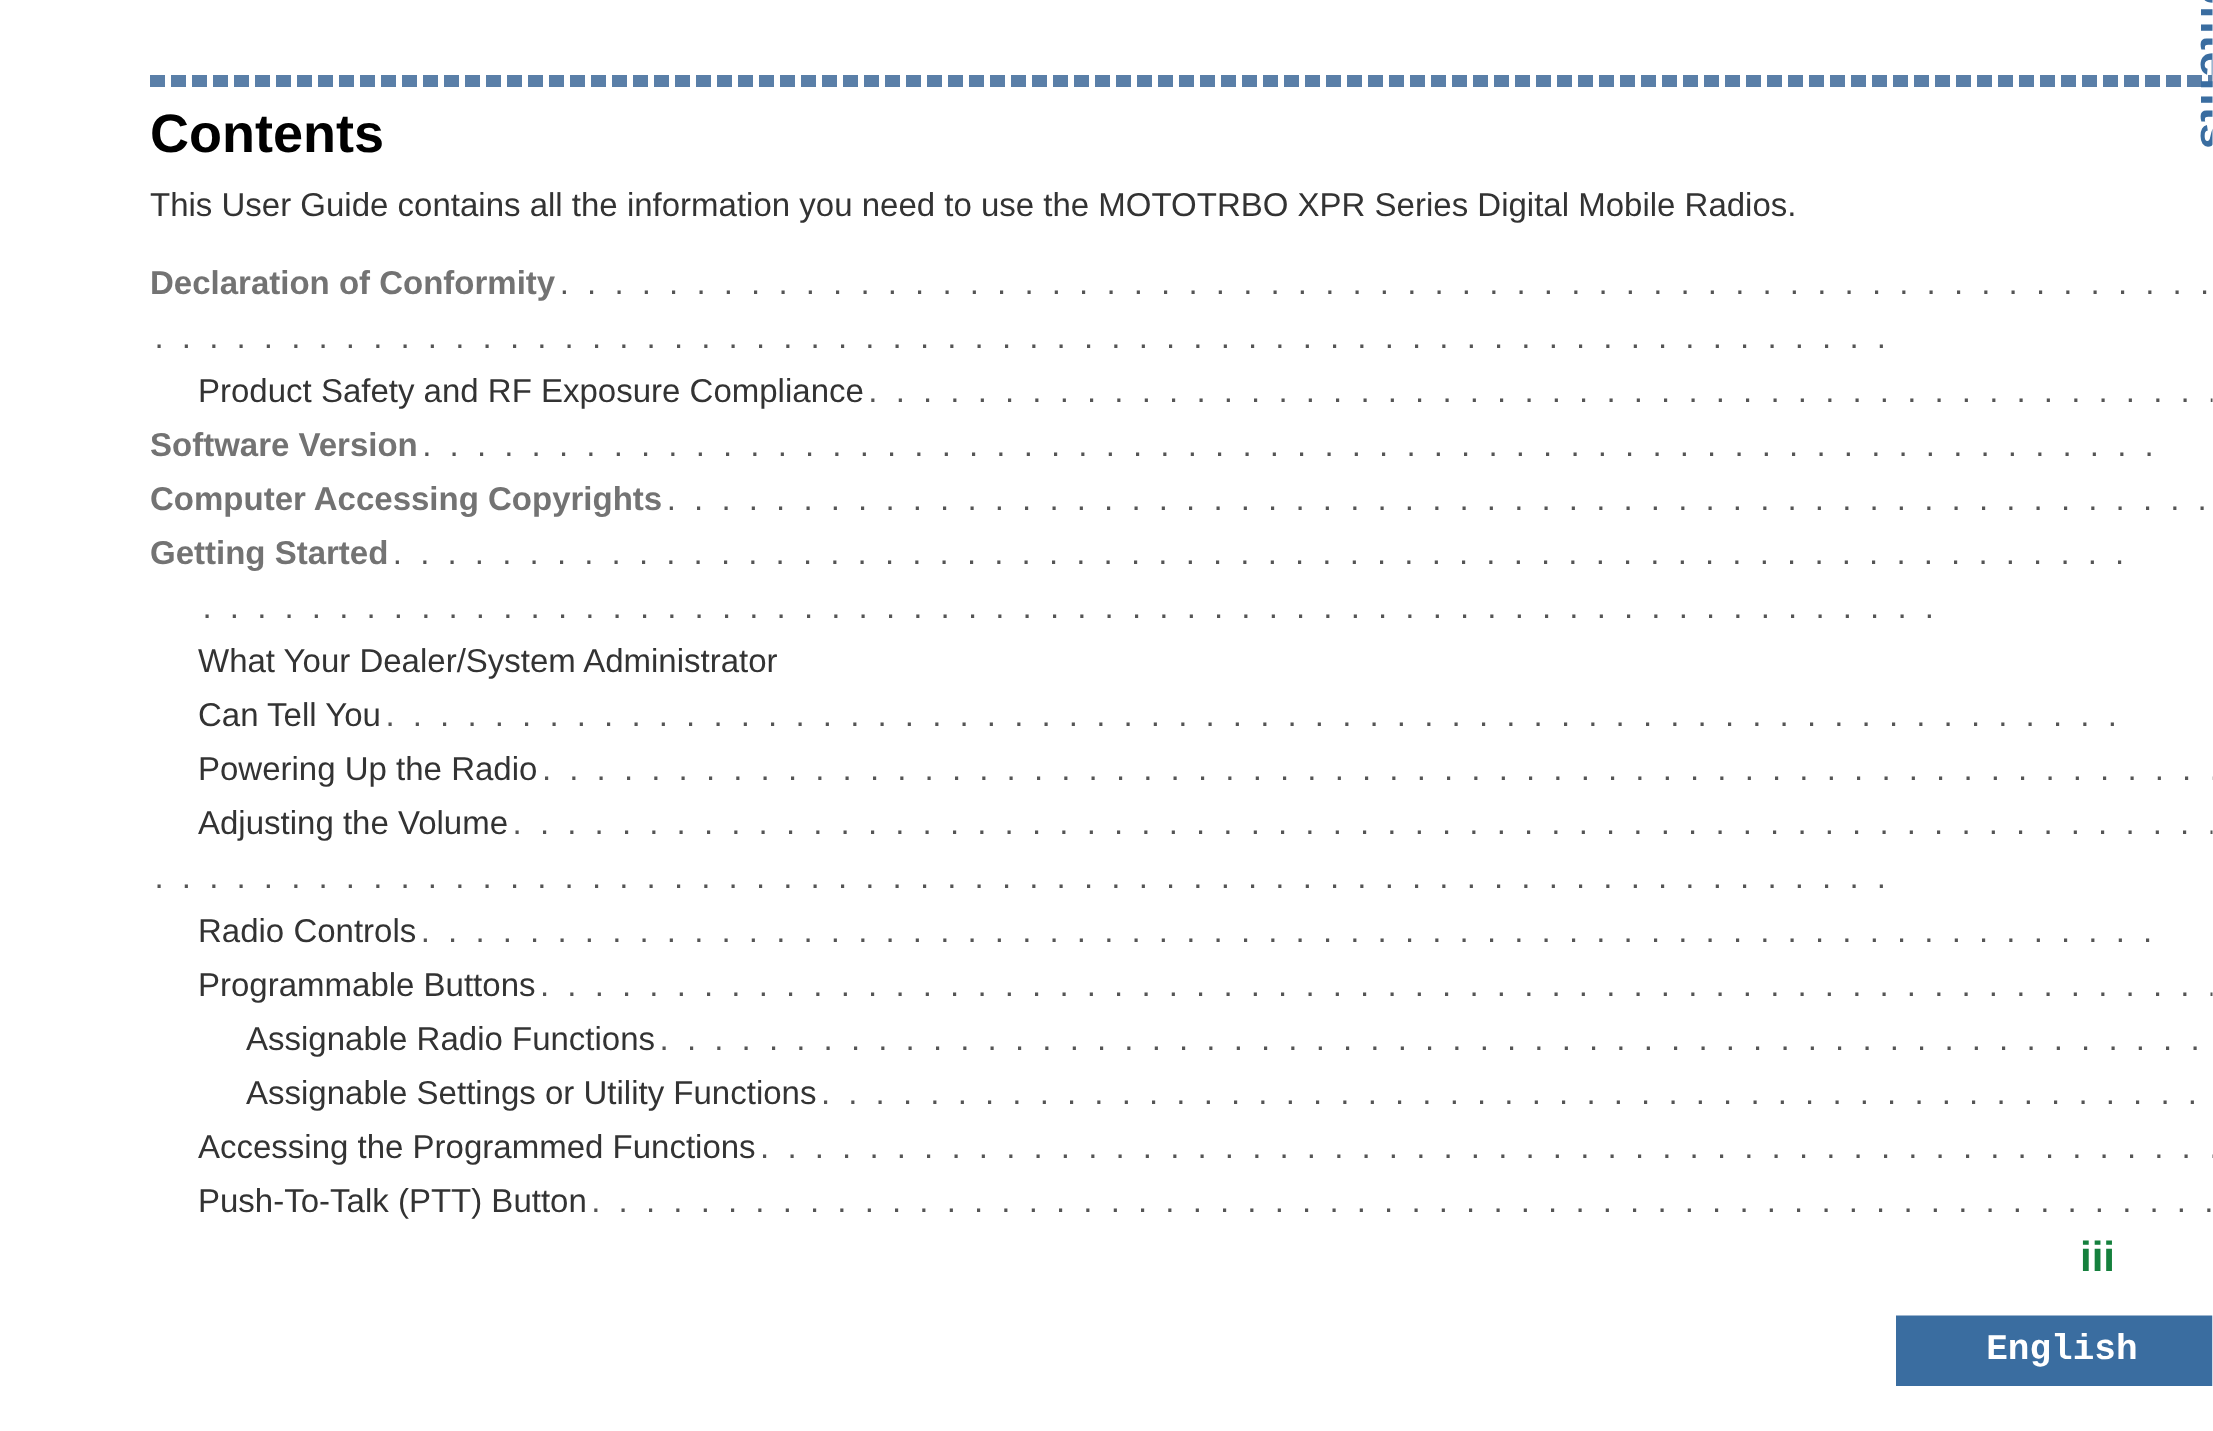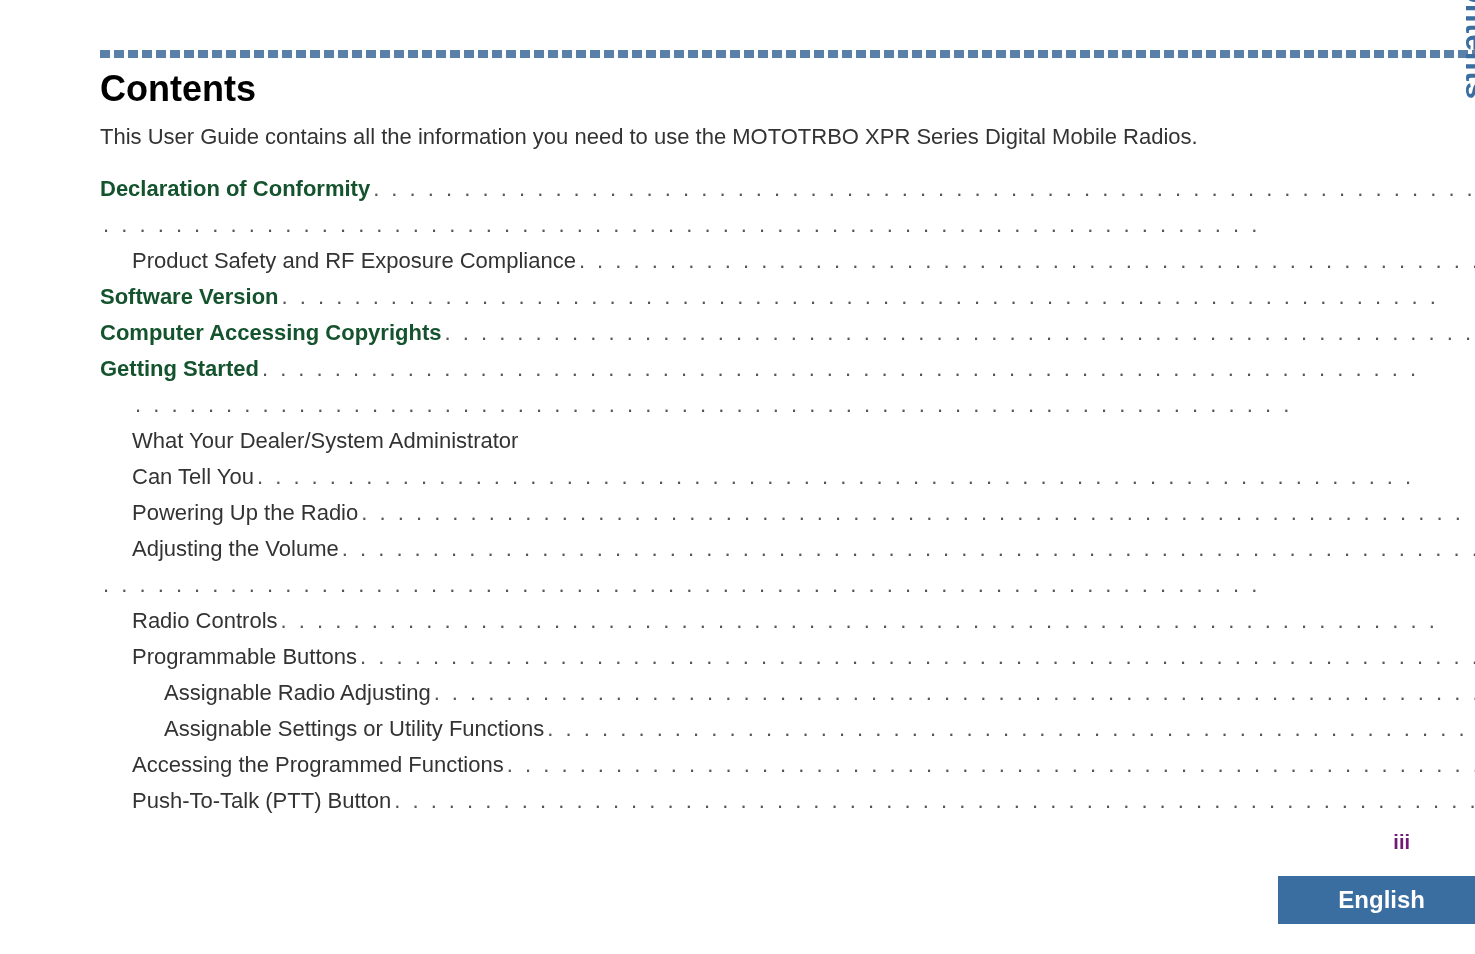--- a/index.html
+++ b/index.html
@@ -52,21 +52,21 @@
     display: flex;
     align-items: baseline;
     font-size: 22px;
     color: #333;
     margin: 3px 0;
     line-height: 1.5;
   }
   .toc-line.bold .toc-label,
   .toc-line.bold .toc-page {
     font-weight: bold;
-    color: #14532d;
+    color: #737373;
   }
   .toc-label {
     white-space: nowrap;
   }
   .toc-dots {
     flex: 1;
     overflow: hidden;
     white-space: nowrap;
     letter-spacing: 3px;
     color: #555;
@@ -95,33 +95,34 @@
     transform-origin: top right;
     font-size: 30px;
     font-weight: bold;
     color: #3a6da0;
     letter-spacing: 1px;
   }
   .page-number {
     position: absolute;
     right: 65px;
     bottom: 100px;
-    font-size: 20px;
-    font-weight: bold;
-    color: #701a75;
+    font-size: 28px;
+    font-weight: bold;
+    color: #15803d;
   }
   .footer-tab {
     position: absolute;
     right: 0;
     bottom: 30px;
     background: #3a6da0;
     color: #fff;
     font-size: 24px;
     font-weight: bold;
     padding: 10px 50px 10px 60px;
+    font-family: Liberation Mono, monospace;
   }
 </style>
 </head>
 <body>
 
 <div class="page-container">
 
   <div class="left-column">
     <div class="separator-line"></div>
     <div class="title">Contents</div>
@@ -171,21 +172,21 @@
         </div>
         <div class="toc-line indent-1">
           <span class="toc-label">Radio Controls</span>
           <span class="toc-dots"></span>
         </div>
         <div class="toc-line indent-1">
           <span class="toc-label">Programmable Buttons</span>
           <span class="toc-dots"></span>
         </div>
         <div class="toc-line indent-2">
-          <span class="toc-label">Assignable Radio Adjusting</span>
+          <span class="toc-label">Assignable Radio Functions</span>
           <span class="toc-dots"></span>
         </div>
         <div class="toc-line indent-2">
           <span class="toc-label">Assignable Settings or Utility Functions</span>
           <span class="toc-dots"></span>
         </div>
         <div class="toc-line indent-1">
           <span class="toc-label">Accessing the Programmed Functions</span>
           <span class="toc-dots"></span>
         </div>

